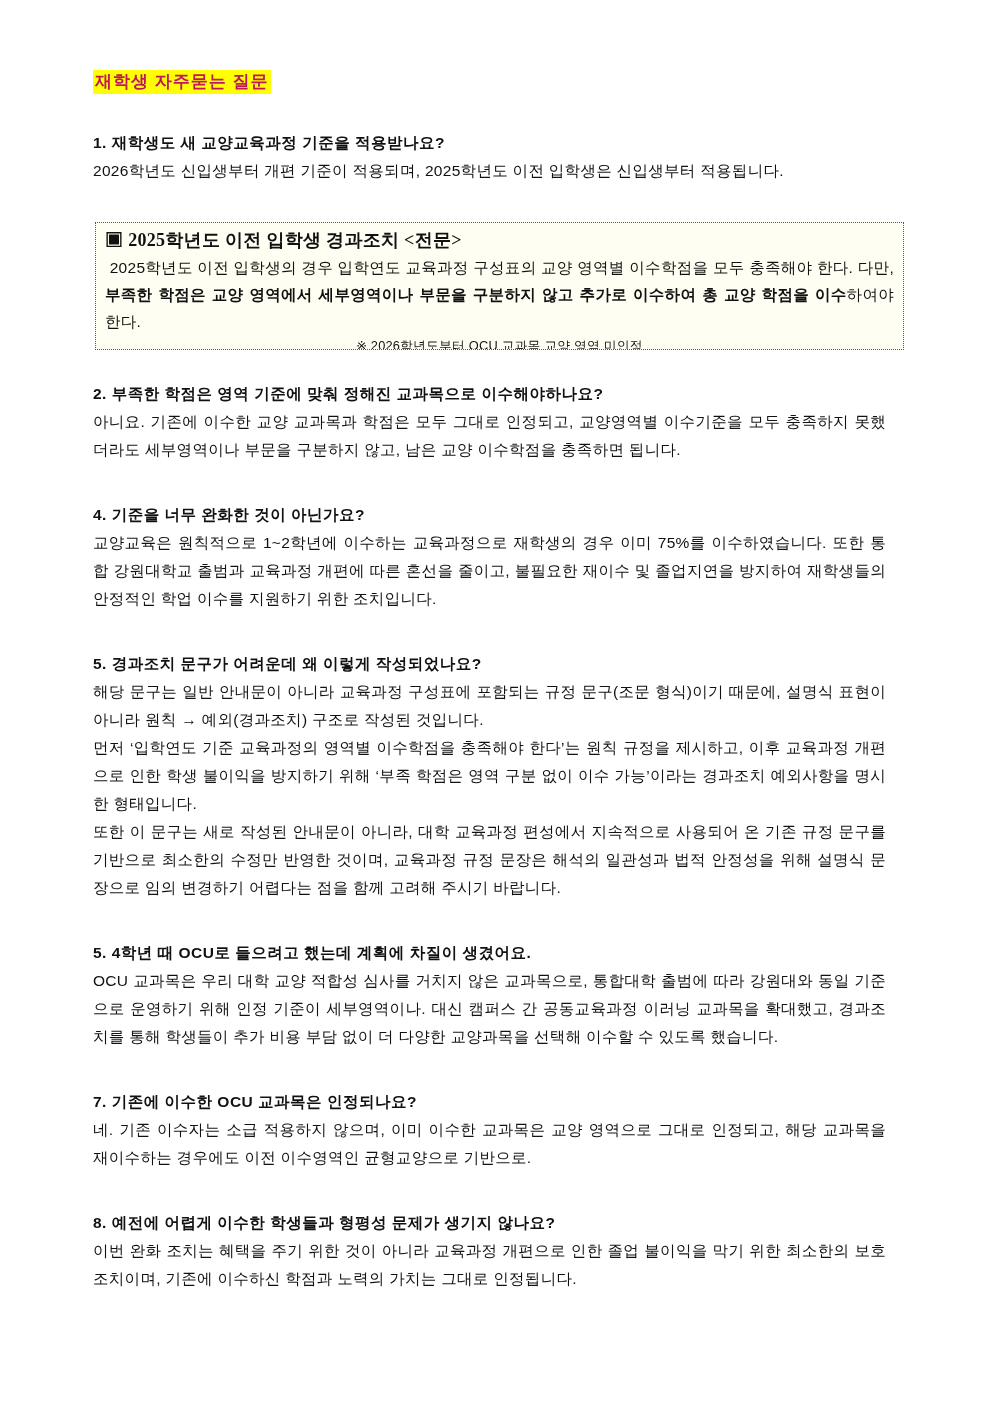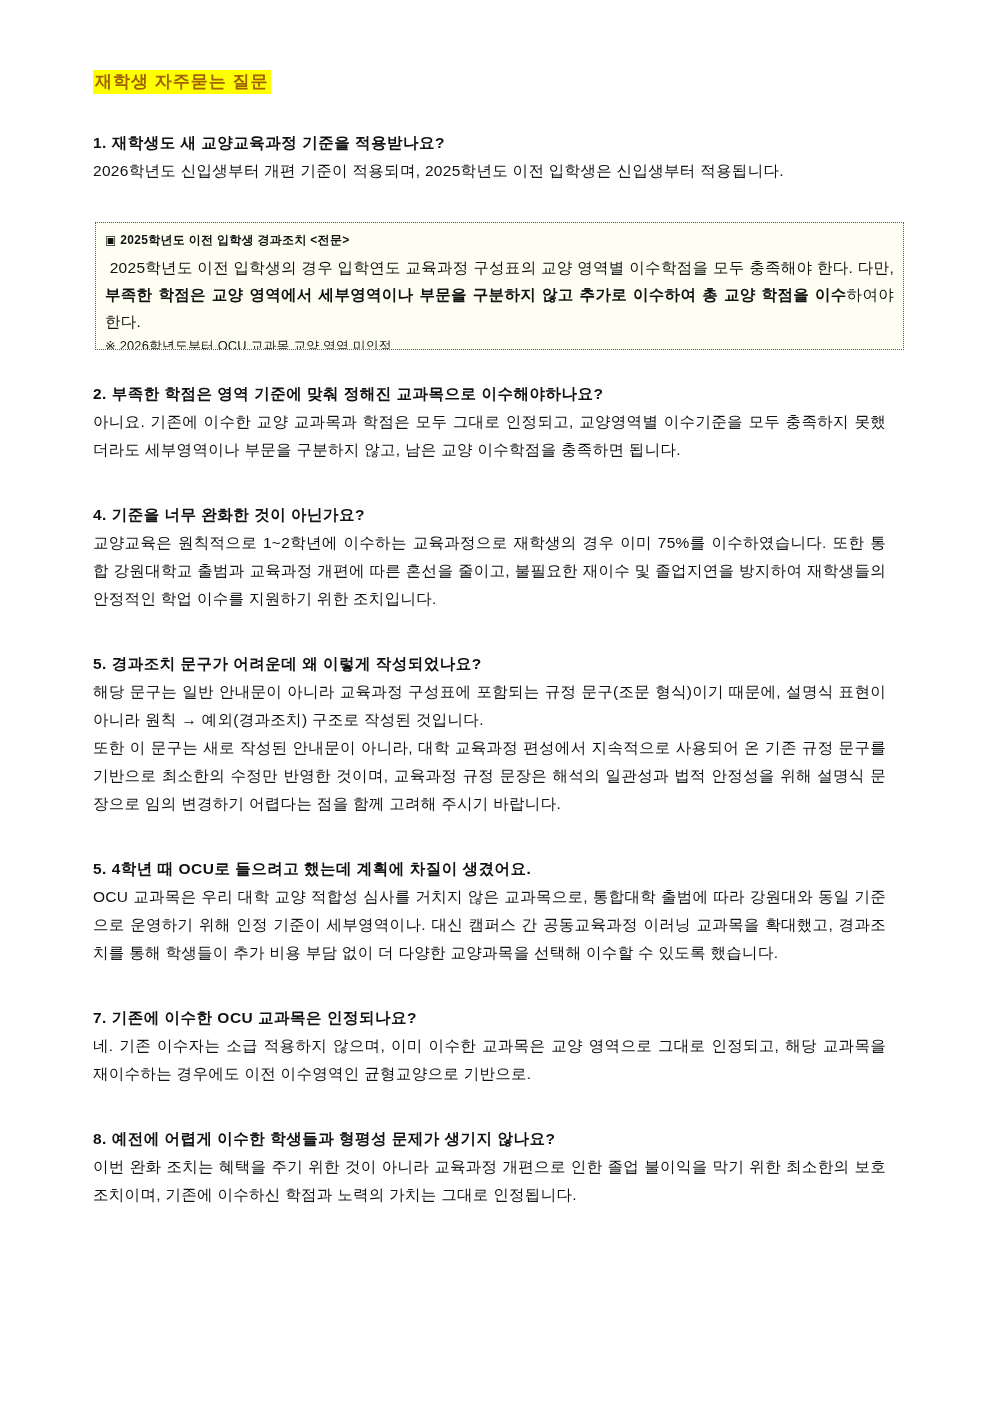--- a/index.html
+++ b/index.html
@@ -19,21 +19,21 @@
     overflow: hidden;
   }
   .title {
     margin: 0 0 36px 0;
     font-size: 17px;
     font-weight: bold;
     letter-spacing: 1px;
   }
   .title mark {
     background: #ffff00;
-    color: #a16207;
+    color: #be185d;
     padding: 2px 3px 3px 2px;
   }
   .faq-item { margin: 0 16px 37px 0; }
   .q {
     margin: 0;
     font-size: 15.5px;
     font-weight: bold;
     line-height: 28px;
     letter-spacing: 0.5px;
     word-break: keep-all;
@@ -51,40 +51,42 @@
     width: 809px;
     border: 1px dotted #555555;
     background: #fffef2;
     padding: 4px 9px 0 9px;
     margin: 17px 0 30px 2px;
     height: 128px;
     overflow: hidden;
   }
   .box-head {
     margin: 0;
-    font-size: 12px;
+    font-size: 18px;
     font-weight: bold;
     line-height: 27px;
     letter-spacing: 0.3px;
+    font-family: Liberation Serif, serif;
   }
   .box-body {
     margin: 0;
     font-size: 15.5px;
     line-height: 27px;
     letter-spacing: 0.3px;
     text-align: justify;
     word-break: break-all;
     white-space: pre-wrap;
   }
   .box-note {
     margin: 0;
     font-size: 12.8px;
     line-height: 21px;
     letter-spacing: 0.2px;
     word-break: break-all;
+    text-align: center;
   }
 </style>
 </head>
 <body>
 
 <div class="page">
 
   <h1 class="title"><mark>재학생 자주묻는 질문</mark></h1>
 
   <section class="faq-item">
@@ -109,20 +111,21 @@
       </section>
 
   <section class="faq-item">
     <p class="q">4. 기준을 너무 완화한 것이 아닌가요?</p>
   <p class="a">교양교육은 원칙적으로 1~2학년에 이수하는 교육과정으로 재학생의 경우 이미 75%를 이수하였습니다. 또한 통합 강원대학교 출범과 교육과정 개편에 따른 혼선을 줄이고, 불필요한 재이수 및 졸업지연을 방지하여 재학생들의 안정적인 학업 이수를 지원하기 위한 조치입니다.</p>
       </section>
 
   <section class="faq-item">
     <p class="q">5. 경과조치 문구가 어려운데 왜 이렇게 작성되었나요?</p>
   <p class="a">해당 문구는 일반 안내문이 아니라 교육과정 구성표에 포함되는 규정 문구(조문 형식)이기 때문에, 설명식 표현이 아니라 원칙 → 예외(경과조치) 구조로 작성된 것입니다.</p>
+        <p class="a">먼저 ‘입학연도 기준 교육과정의 영역별 이수학점을 충족해야 한다’는 원칙 규정을 제시하고, 이후 교육과정 개편으로 인한 학생 불이익을 방지하기 위해 ‘부족 학점은 영역 구분 없이 이수 가능’이라는 경과조치 예외사항을 명시한 형태입니다.</p>
         <p class="a">또한 이 문구는 새로 작성된 안내문이 아니라, 대학 교육과정 편성에서 지속적으로 사용되어 온 기존 규정 문구를 기반으로 최소한의 수정만 반영한 것이며, 교육과정 규정 문장은 해석의 일관성과 법적 안정성을 위해 설명식 문장으로 임의 변경하기 어렵다는 점을 함께 고려해 주시기 바랍니다.</p>
       </section>
 
   <section class="faq-item">
     <p class="q">5. 4학년 때 OCU로 들으려고 했는데 계획에 차질이 생겼어요.</p>
   <p class="a">OCU 교과목은 우리 대학 교양 적합성 심사를 거치지 않은 교과목으로, 통합대학 출범에 따라 강원대와 동일 기준으로 운영하기 위해 인정 기준이 세부영역이나. 대신 캠퍼스 간 공동교육과정 이러닝 교과목을 확대했고, 경과조치를 통해 학생들이 추가 비용 부담 없이 더 다양한 교양과목을 선택해 이수할 수 있도록 했습니다.</p>
       </section>
 
   <section class="faq-item">
     <p class="q">7. 기존에 이수한 OCU 교과목은 인정되나요?</p>

